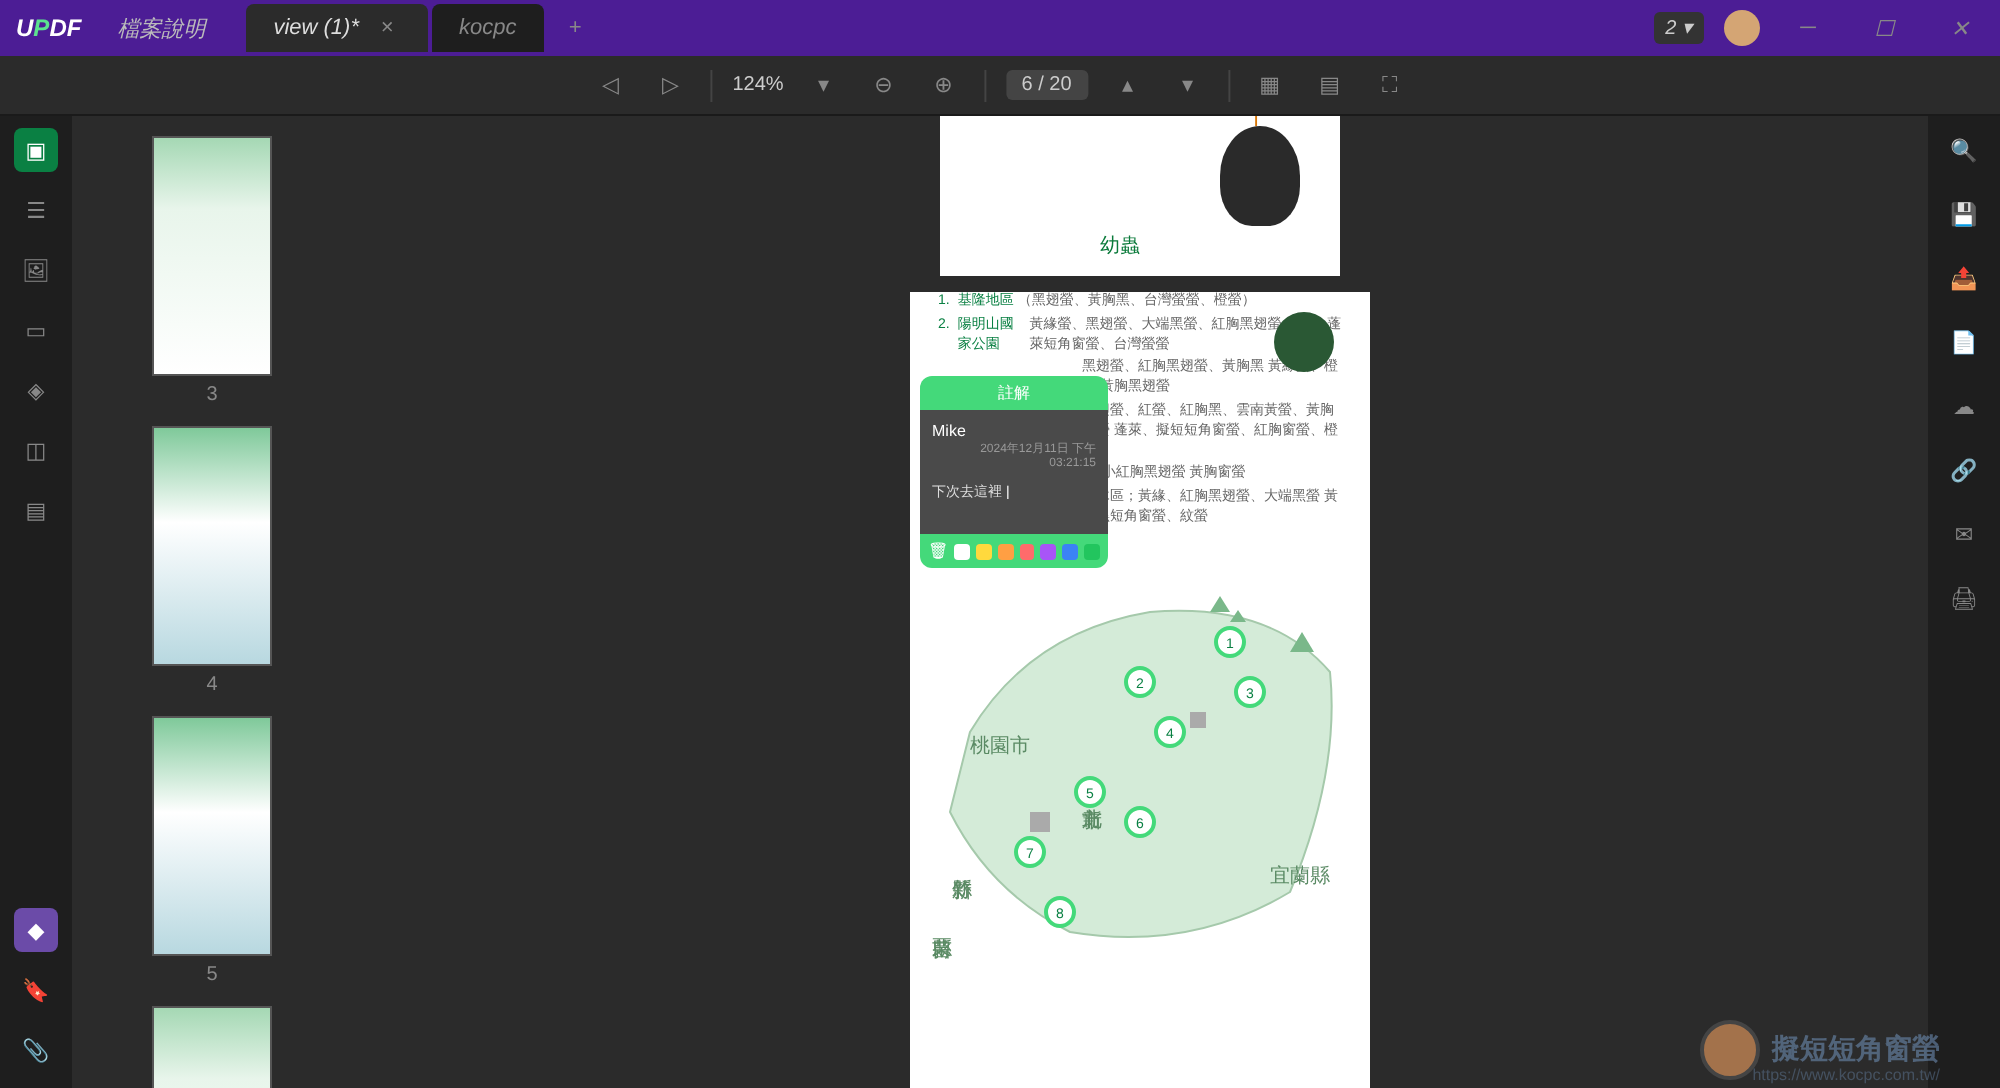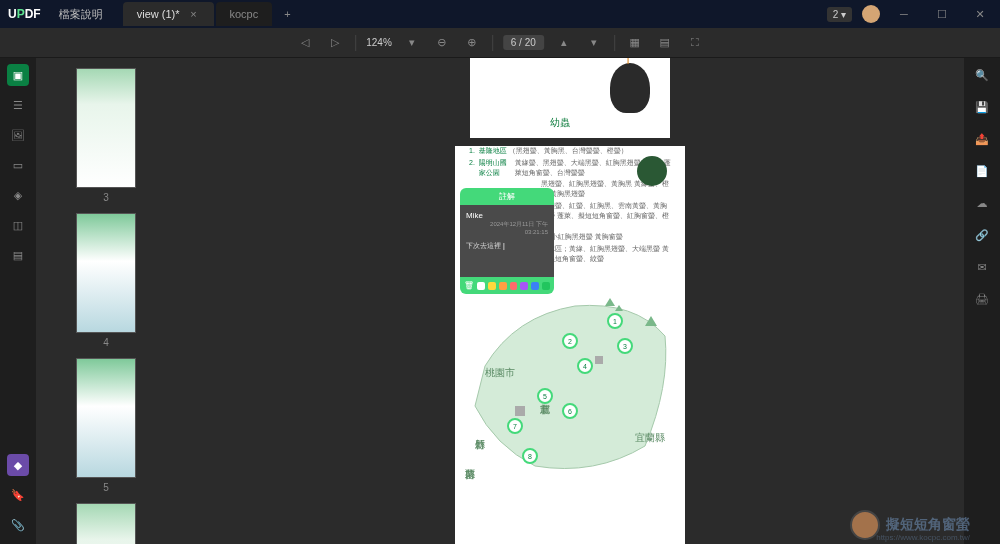--- a/index.html
+++ b/index.html
@@ -1,19 +1,19 @@
 <!DOCTYPE html>
 <html><head>
 <meta charset="utf-8">
 <style>
 * { margin: 0; padding: 0; box-sizing: border-box; font-family: "Microsoft JhengHei", Arial, sans-serif; }
 body { background: #2b2b2b; width: 1000px; height: 544px; overflow: hidden; color: #ccc; font-size: 11px; }
 
 
-.titlebar { height: 28px; background: #0f172a; display: flex; align-items: center; }
+.titlebar { height: 28px; background: #4c1d95; display: flex; align-items: center; font-style: italic; }
 .logo { padding: 0 8px; font-weight: bold; font-size: 12px; }
 .logo .u { color: #fff; } .logo .p { color: #5ce28f; } .logo .d { color: #fff; } .logo .f { color: #fff; }
 .menu { display: flex; padding-left: 10px; font-size: 11px; color: #bbb; }
 .menu span { cursor: pointer; }
 .tabs { display: flex; margin-left: 20px; }
 .tab { padding: 6px 14px; display: flex; align-items: center; gap: 8px; background: #2b2b2b; border-radius: 4px 4px 0 0; margin-right: 2px; color: #ddd; font-size: 11px; }
 .tab.inactive { background: #1e1e1e; color: #888; }
 .tab-close { width: 12px; height: 12px; display: flex; align-items: center; justify-content: center; color: #888; }
 .tab-add { padding: 6px 10px; color: #888; }
 .title-right { margin-left: auto; display: flex; align-items: center; gap: 10px; padding-right: 6px; }
@@ -59,21 +59,21 @@
 .list-item { display: flex; margin-bottom: 2px; }
 .list-num { color: #0a8043; margin-right: 4px; }
 .list-loc { color: #0a8043; }
 .list-desc { color: #666; margin-left: 2px; }
 
 .map-svg { width: 100%; height: 220px; }
 
 
 .note { position: absolute; left: 460px; top: 188px; width: 94px; }
 .note-tab { background: #44d97a; color: #fff; font-size: 8px; padding: 3px 0; text-align: center; border-radius: 6px 6px 0 0; }
-.note-body { background: #4a4a4a; padding: 6px; font-size: 7px; color: #ccc; height: 72px; }
+.note-body { background: #4a4a4a; padding: 6px; font-size: 7px; color: #ccc; height: 62px; }
 .note-user { color: #fff; font-size: 8px; }
 .note-time { color: #999; font-size: 6px; text-align: right; }
 .note-text { margin-top: 6px; color: #ddd; }
 .note-cursor { color: #fff; }
 .note-footer { background: #44d97a; padding: 4px; display: flex; gap: 3px; align-items: center; border-radius: 0 0 6px 6px; }
 .color-dot { width: 8px; height: 8px; border-radius: 2px; }
 .trash { color: #fff; font-size: 8px; }
 
 
 .watermark { position: absolute; right: 30px; bottom: 4px; display: flex; align-items: center; gap: 6px; opacity: 0.6; }

